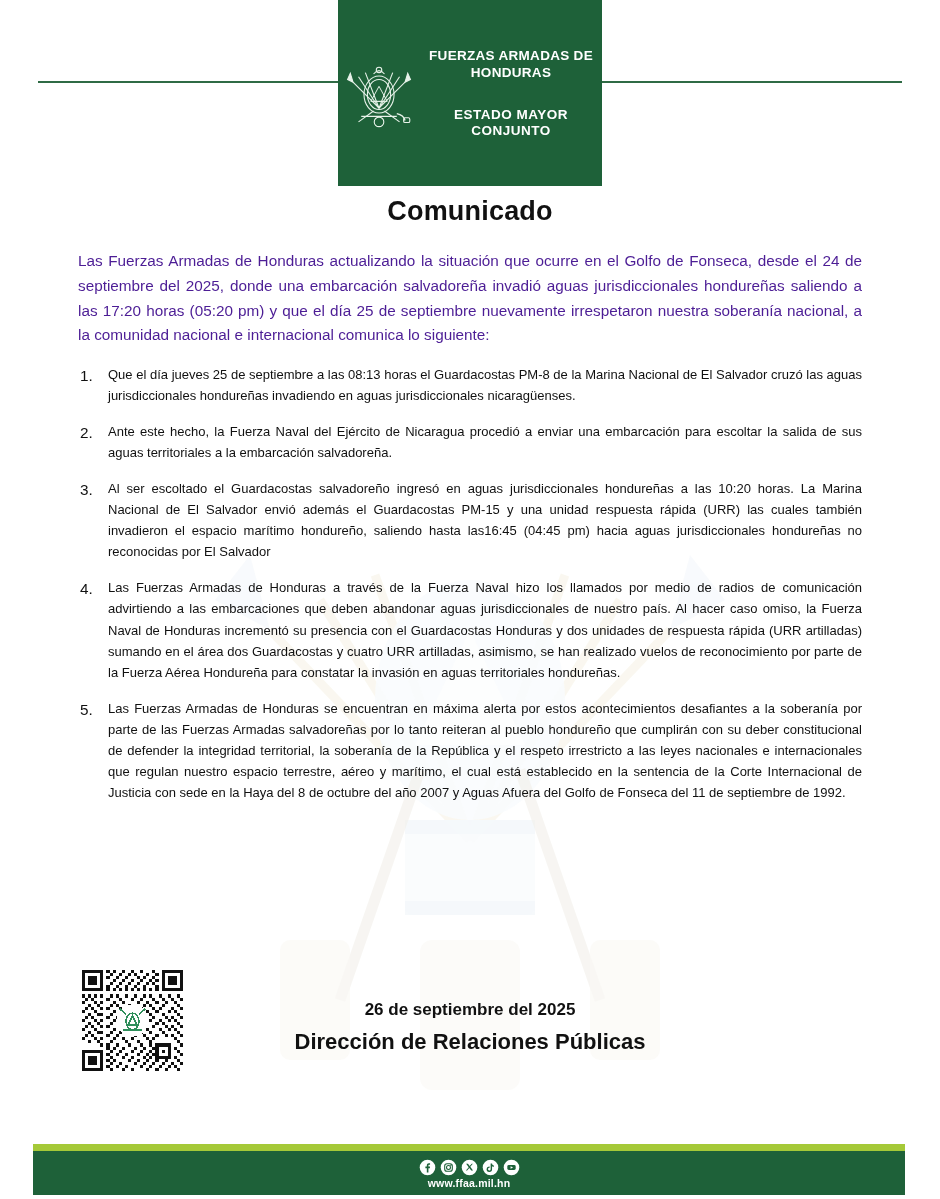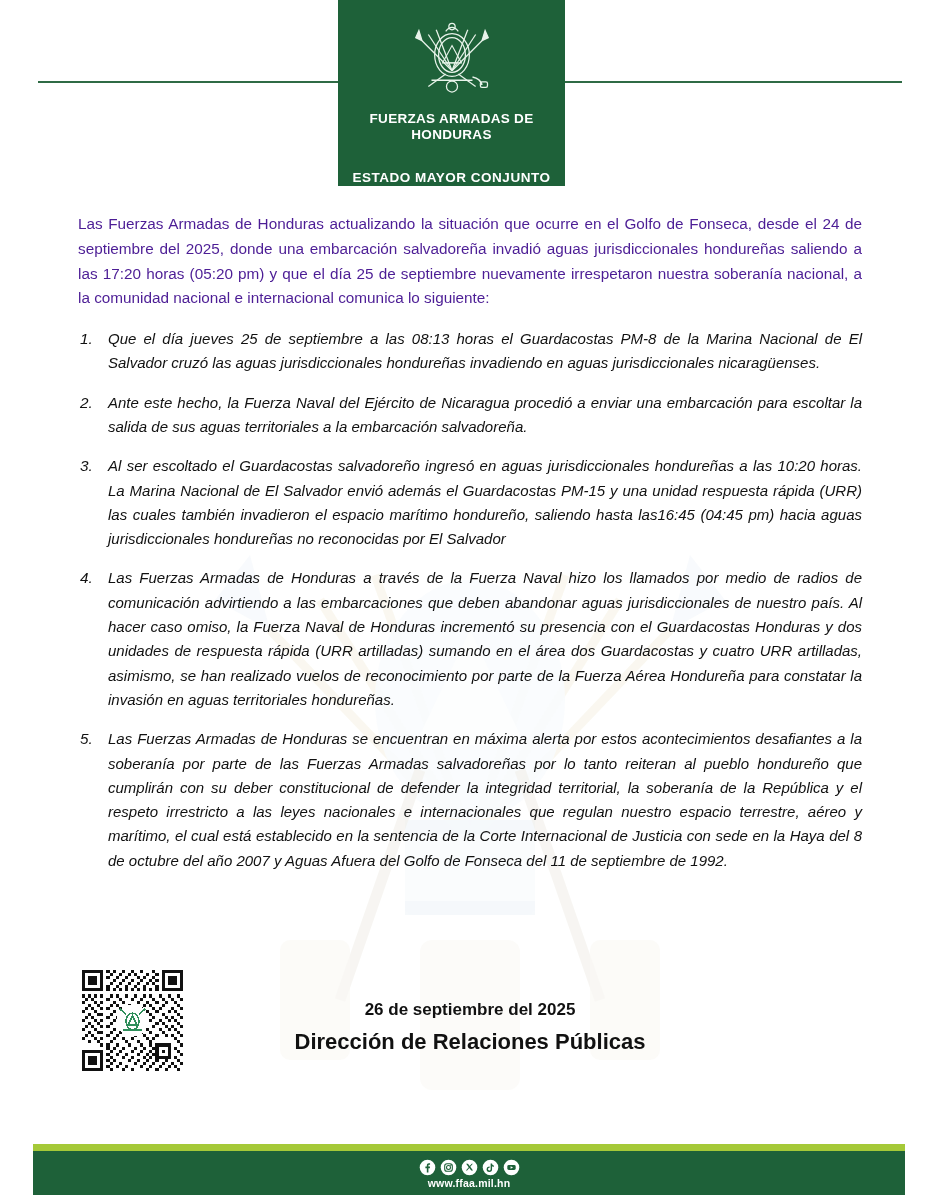--- a/index.html
+++ b/index.html
@@ -40,26 +40,26 @@
     right: 38px;
     top: 81px;
     height: 2px;
     background: #2f6b45;
     z-index: 1;
   }
   .crest-banner {
     position: absolute;
     left: 338px;
     top: 0;
-    width: 227px;
+    width: 264px;
     height: 186px;
     background: #1e6139;
     z-index: 2;
     display: flex;
-    flex-direction: column;
+    flex-direction: row;
     align-items: center;
     justify-content: flex-start;
   }
   .crest-emblem {
     margin-top: 14px;
     width: 112px;
     height: 112px;
   }
   .crest-text {
     margin-top: 2px;
@@ -99,25 +99,24 @@
     margin: 0;
     padding: 0;
     list-style: none;
     counter-reset: itemno;
   }
   ol.items > li {
     position: relative;
     counter-increment: itemno;
     padding-left: 30px;
     margin-bottom: 15px;
-    font-size: 15px;
+    font-size: 13px;
     line-height: 1.62;
     text-align: justify;
     color: #111111;
-    font-style: italic;
   }
   ol.items > li::before {
     content: counter(itemno) ".";
     position: absolute;
     left: 2px;
     top: 0;
     width: 22px;
     text-align: left;
     font-size: 15.3px;
     color: #111111;
@@ -268,20 +267,21 @@
         <rect x="96" y="86" width="9" height="7" rx="2"></rect>
       </g>
     </svg>
     <div class="crest-text">
       <div class="line1">FUERZAS ARMADAS DE HONDURAS</div>
       <div class="line2">ESTADO MAYOR CONJUNTO</div>
     </div>
   </div>
 
   <div class="doc">
+    <h1 class="doc-title">Comunicado</h1>
     <p class="intro">Las Fuerzas Armadas de Honduras actualizando la situación que ocurre en el Golfo de Fonseca, desde el 24 de septiembre del 2025, donde una embarcación salvadoreña invadió aguas jurisdiccionales hondureñas saliendo a las 17:20 horas (05:20 pm) y que el día 25 de septiembre nuevamente irrespetaron nuestra soberanía nacional, a la comunidad nacional e internacional comunica lo siguiente:</p>
     <ol class="items">
       <li>Que el día jueves 25 de septiembre a las 08:13 horas el Guardacostas PM-8 de la Marina Nacional de El Salvador cruzó las aguas jurisdiccionales hondureñas invadiendo en aguas jurisdiccionales nicaragüenses.</li>
       <li>Ante este hecho, la Fuerza Naval del Ejército de Nicaragua procedió a enviar una embarcación para escoltar la salida de sus aguas territoriales a la embarcación salvadoreña.</li>
       <li>Al ser escoltado el Guardacostas salvadoreño ingresó en aguas jurisdiccionales hondureñas a las 10:20 horas. La Marina Nacional de El Salvador envió además el Guardacostas PM-15 y una unidad respuesta rápida (URR) las cuales también invadieron el espacio marítimo hondureño, saliendo hasta las16:45 (04:45 pm) hacia aguas jurisdiccionales hondureñas no reconocidas por El Salvador</li>
       <li>Las Fuerzas Armadas de Honduras a través de la Fuerza Naval hizo los llamados por medio de radios de comunicación advirtiendo a las embarcaciones que deben abandonar aguas jurisdiccionales de nuestro país. Al hacer caso omiso, la Fuerza Naval de Honduras incrementó su presencia con el Guardacostas Honduras y dos unidades de respuesta rápida (URR artilladas) sumando en el área dos Guardacostas y cuatro URR artilladas, asimismo, se han realizado vuelos de reconocimiento por parte de la Fuerza Aérea Hondureña para constatar la invasión en aguas territoriales hondureñas.</li>
       <li>Las Fuerzas Armadas de Honduras se encuentran en máxima alerta por estos acontecimientos desafiantes a la soberanía por parte de las Fuerzas Armadas salvadoreñas por lo tanto reiteran al pueblo hondureño que cumplirán con su deber constitucional de defender la integridad territorial, la soberanía de la República y el respeto irrestricto a las leyes nacionales e internacionales que regulan nuestro espacio terrestre, aéreo y marítimo, el cual está establecido en la sentencia de la Corte Internacional de Justicia con sede en la Haya del 8 de octubre del año 2007 y Aguas Afuera del Golfo de Fonseca del 11 de septiembre de 1992.</li>
     </ol>
   </div>
 

